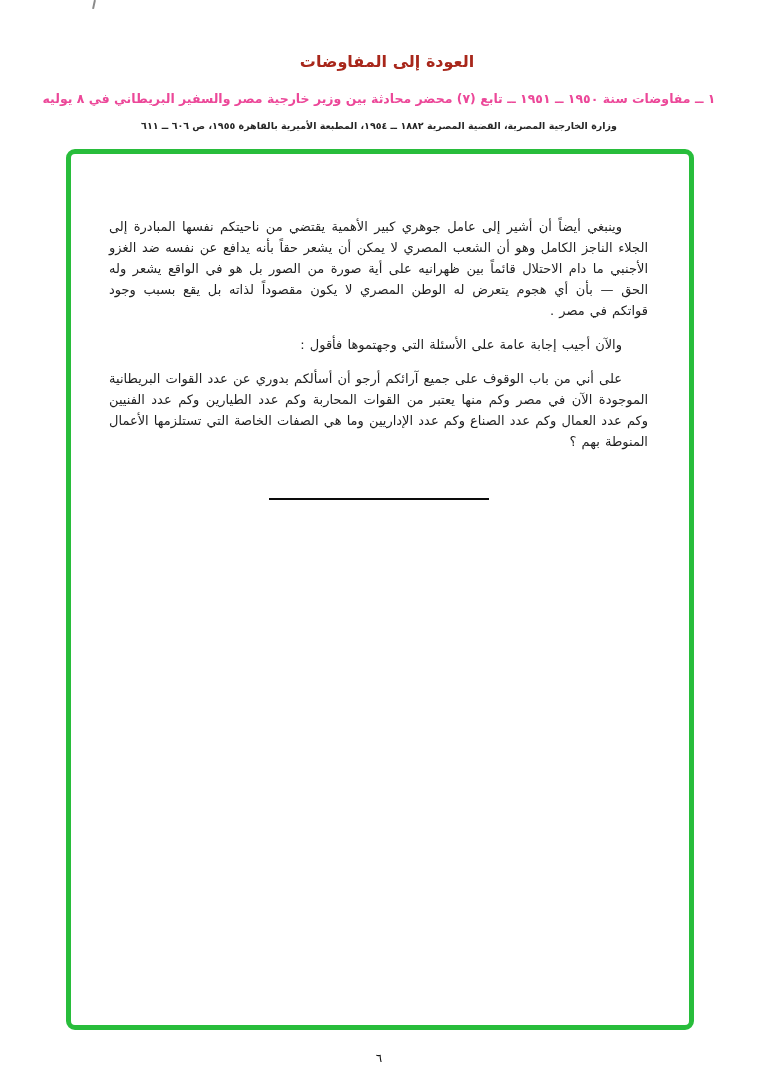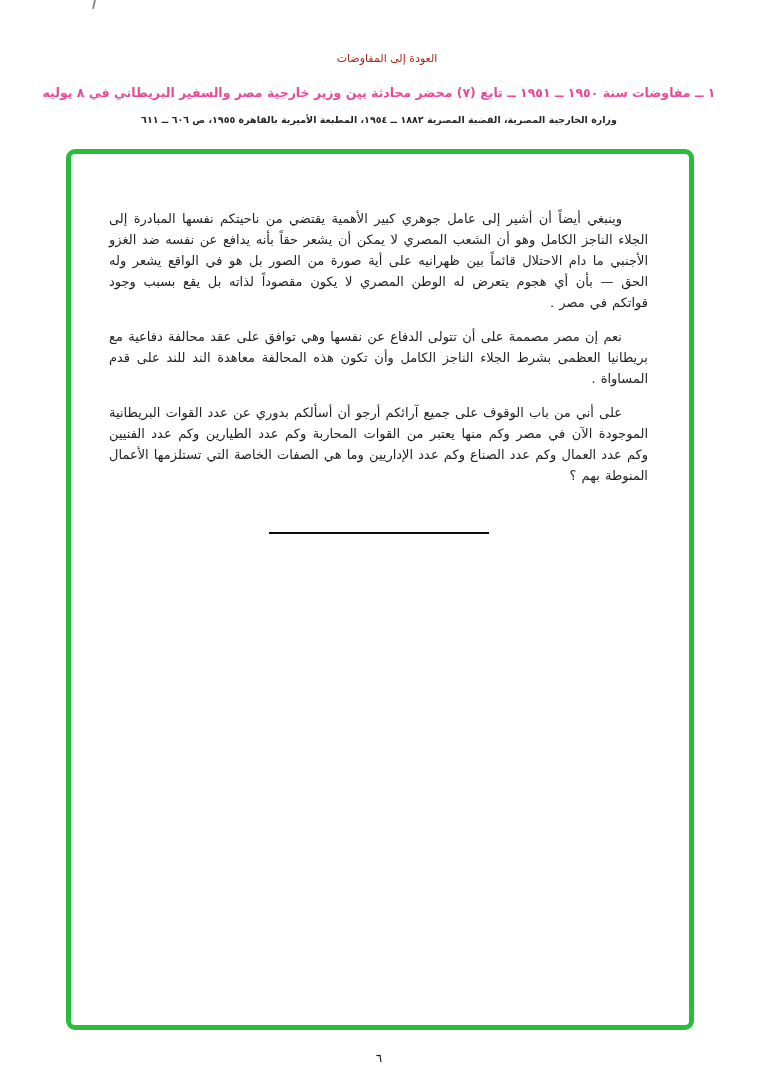--- a/index.html
+++ b/index.html
@@ -28,22 +28,22 @@
 
   .header {
     position: absolute;
     top: 52px;
     left: 0;
     width: 100%;
     direction: rtl;
     text-align: center;
   }
   .header .page-title {
-    font-size: 11px;
-    font-weight: normal;
+    font-size: 16px;
+    font-weight: bold;
     letter-spacing: 0.2px;
     margin-left: 16px;
   }
   .header .page-subtitle {
     margin-top: 20px;
     font-size: 12.5px;
     font-weight: bold;
     color: #ec4899;
   }
   .header .page-source {
@@ -70,21 +70,21 @@
     top: 50px;
     right: 41px;
     left: 38px;
     direction: rtl;
     text-align: justify;
     font-size: 13px;
     line-height: 21px;
     color: #1f1f1f;
   }
   .doc-text p {
-    margin: 4px 0 13px 0;
+    margin: 12px 0 13px 0;
     text-indent: 26px;
     word-spacing: 1px;
   }
 
   .divider {
     margin: 46px auto 0 auto;
     width: 220px;
     height: 0;
     border-top: 2px solid #0c0c0c;
   }
@@ -108,21 +108,21 @@
 
 <div class="header">
   <div class="page-title" style="color: rgb(168, 39, 27);">العودة إلى المفاوضات</div>
   <div class="page-subtitle">١ ــ مفاوضات سنة ١٩٥٠ ــ ١٩٥١ ــ تابع (٧) محضر محادثة بين وزير خارجية مصر والسفير البريطاني في ٨ يوليه</div>
   <div class="page-source">وزارة الخارجية المصرية، القضية المصرية ١٨٨٢ ــ ١٩٥٤، المطبعة الأميرية بالقاهرة ١٩٥٥، ص ٦٠٦ ــ ٦١١</div>
 </div>
 
 <div class="doc-box" style="border-color: rgb(40, 189, 59);">
   <div class="doc-text" style="color: rgb(31, 31, 31);">
     <p>وينبغي أيضاً أن أشير إلى عامل جوهري كبير الأهمية يقتضي من ناحيتكم نفسها المبادرة إلى الجلاء الناجز الكامل وهو أن الشعب المصري لا يمكن أن يشعر حقاً بأنه يدافع عن نفسه ضد الغزو الأجنبي ما دام الاحتلال قائماً بين ظهرانيه على أية صورة من الصور بل هو في الواقع يشعر وله الحق — بأن أي هجوم يتعرض له الوطن المصري لا يكون مقصوداً لذاته بل يقع بسبب وجود قواتكم في مصر .</p>
-    <p>نعم إن مصر مصممة على أن تتولى الدفاع عن نفسها وهي توافق على عقد محالفة دفاعية مع بريطانيا العظمى بشرط الجلاء الناجز الكامل وأن تكون هذه المحالفة معاهدة الند للند على قدم المساواة .</p>
+    <p>والآن أجيب إجابة عامة على الأسئلة التي وجهتموها فأقول :</p>
     <p>على أني من باب الوقوف على جميع آرائكم أرجو أن أسألكم بدوري عن عدد القوات البريطانية الموجودة الآن في مصر وكم منها يعتبر من القوات المحاربة وكم عدد الطيارين وكم عدد الفنيين وكم عدد العمال وكم عدد الصناع وكم عدد الإداريين وما هي الصفات الخاصة التي تستلزمها الأعمال المنوطة بهم ؟</p>
     <div class="divider"></div>
   </div>
 </div>
 
 <div class="footer">
   <span class="page-number">٦</span>
 </div>
 
 </body></html>

